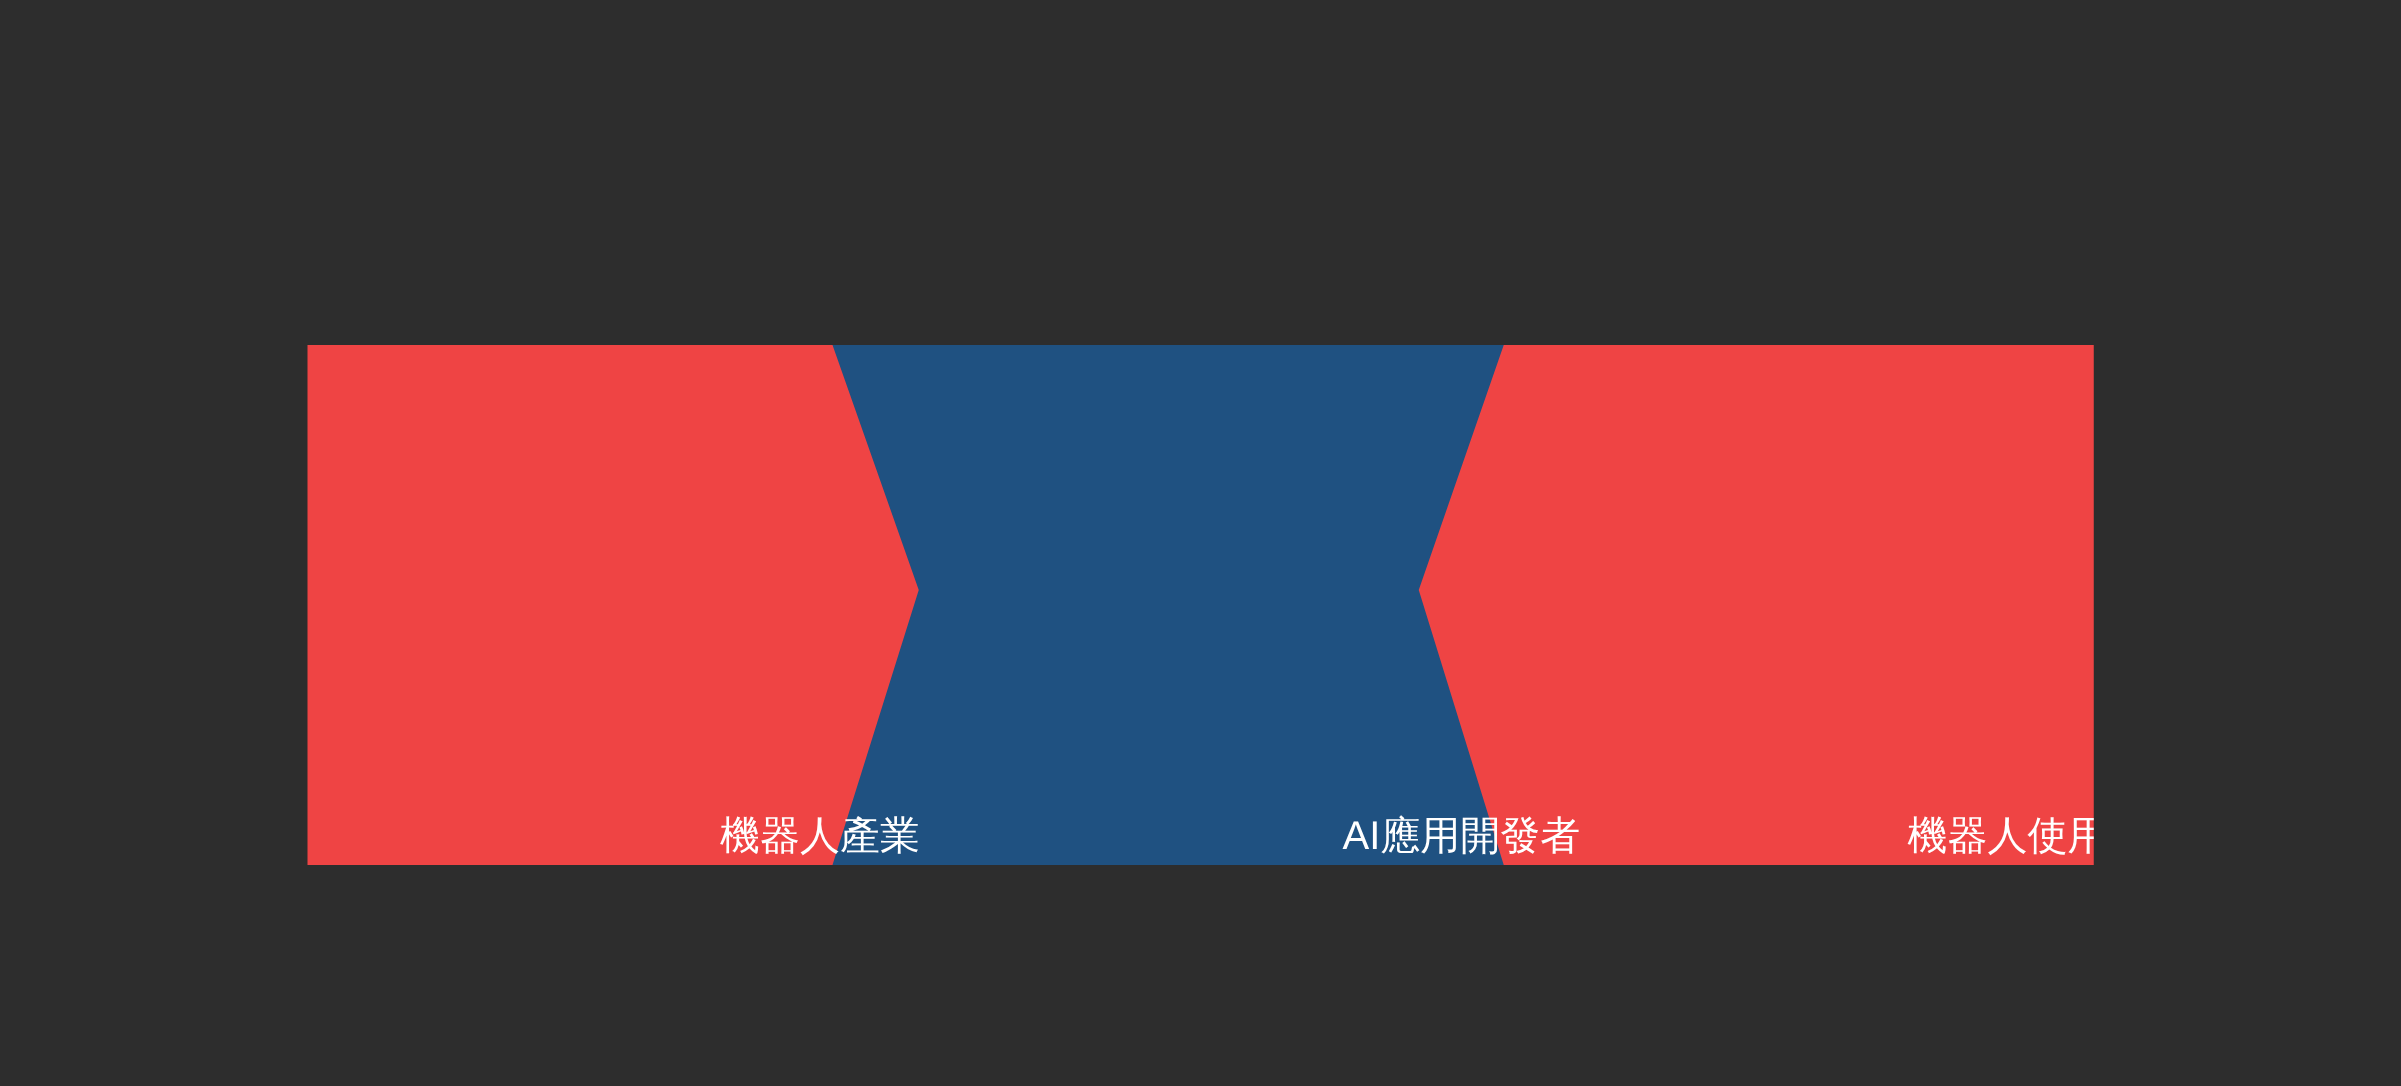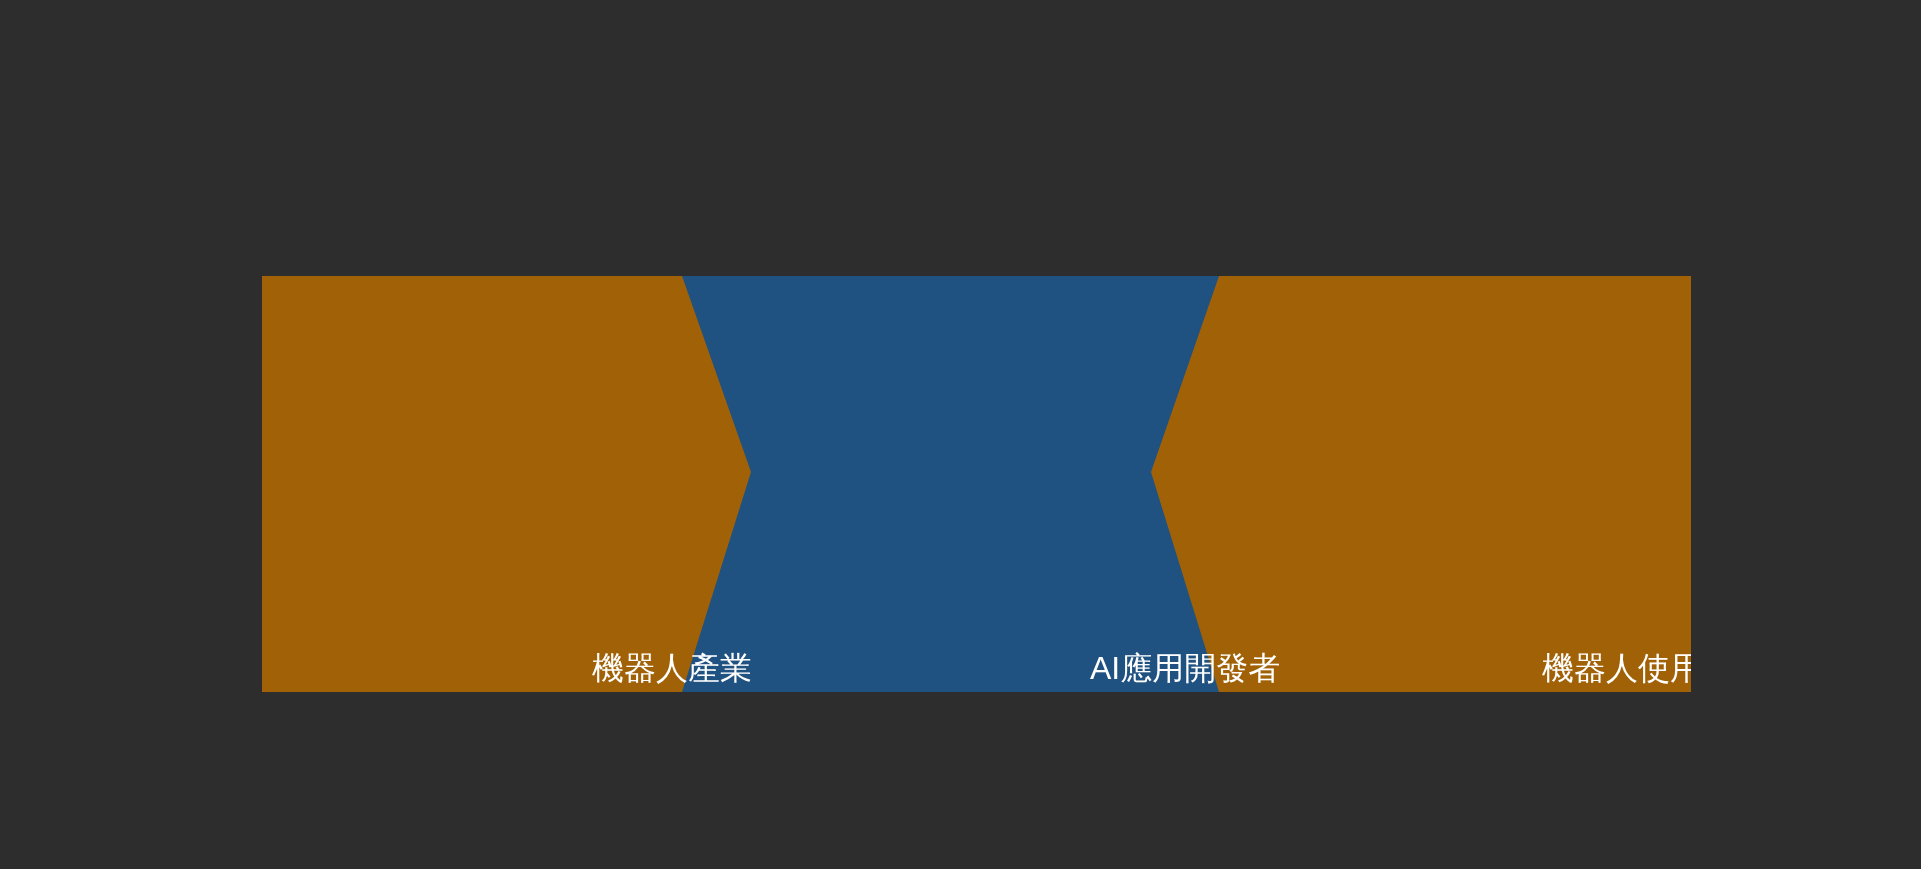--- a/index.html
+++ b/index.html
@@ -20,25 +20,25 @@
     position: absolute;
     left: 0;
     top: 0;
     width: 1921px;
     height: 869px;
   }
 
   
   #banner {
     position: absolute;
-    left: 262px;
+    left: 246px;
     top: 276px;
     width: 1429px;
     height: 416px;
-    background: #a16207;
+    background: #ef4444;
     overflow: hidden;
   }
 
   
   #chevron-svg {
     position: absolute;
     left: 0;
     top: 0;
     width: 1429px;
     height: 416px;

